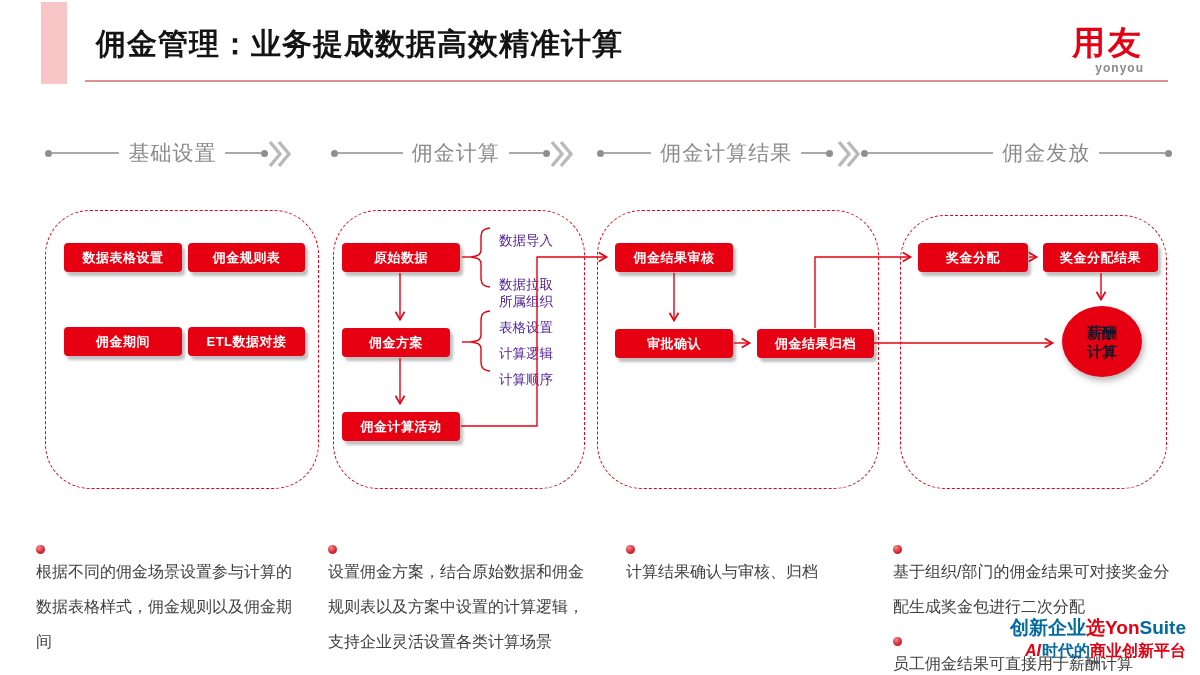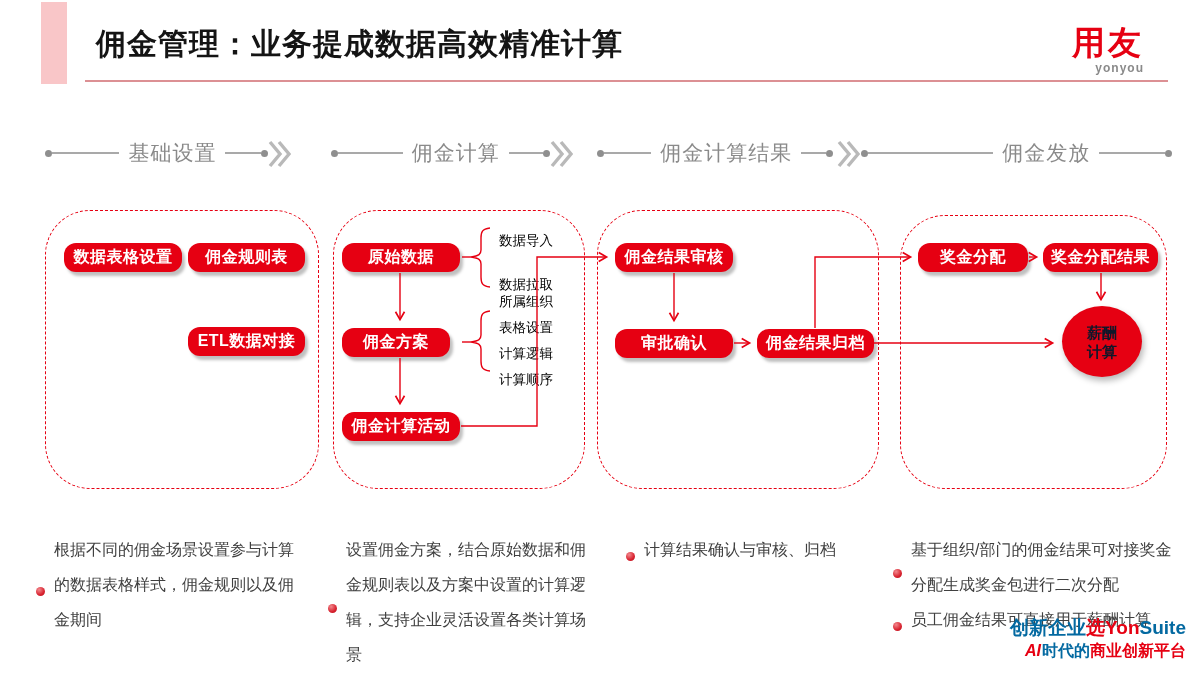--- a/index.html
+++ b/index.html
@@ -26,40 +26,40 @@
 
   
   .dbox{position:absolute;border:1.6px dashed #e60012;border-radius:45px;}
   #box1{left:45px;top:210px;width:272px;height:277px;}
   #box2{left:333px;top:210px;width:250px;height:277px;}
   #box3{left:597px;top:210px;width:280px;height:277px;}
   #box4{left:900px;top:215px;width:265px;height:272px;}
 
   
   .rbtn{position:absolute;height:29px;background:#e60012;color:#ffffff;font-weight:bold;
-        font-size:16px;display:flex;align-items:center;justify-content:center;
-        box-shadow:3px 4px 3px rgba(0,0,0,0.25);border-radius:12px;white-space:nowrap;letter-spacing:0.5px;}
-
-  
-  .ann{position:absolute;left:499px;width:80px;height:18px;font-size:13.5px;color:#000000;
+        font-size:13px;display:flex;align-items:center;justify-content:center;
+        box-shadow:3px 4px 3px rgba(0,0,0,0.25);border-radius:4px;white-space:nowrap;letter-spacing:0.5px;}
+
+  
+  .ann{position:absolute;left:499px;width:80px;height:18px;font-size:13.5px;color:#4c1d95;
        font-weight:500;white-space:nowrap;}
 
   
   .circle{position:absolute;left:1062px;top:306px;width:80px;height:71px;border-radius:50%;
           background:#e60012;display:flex;align-items:center;justify-content:center;
           box-shadow:2px 4px 6px rgba(0,0,0,0.28);}
   .circle span{display:block;width:34px;color:#0f172a;font-size:15px;font-weight:bold;
                line-height:19px;text-align:center;}
 
   
   .overlay{position:absolute;left:0;top:0;pointer-events:none;}
 
   
   .note-col{position:absolute;top:532px;display:flex;flex-direction:column;}
-  .note{display:flex;align-items:center;}
+  .note{display:flex;align-items:flex-start;flex-direction:column;}
   .bdot{width:9px;height:9px;border-radius:50%;flex-shrink:0;margin:13px 9px 0 0;
         background:radial-gradient(circle at 35% 30%, #f2888d 0%, #d8222f 60%, #b40f1b 100%);}
   .note p{margin:0;font-size:16px;line-height:35px;color:#404040;}
   #note1{left:36px;width:268px;}
   #note2{left:328px;width:270px;}
   #note3{left:626px;width:262px;}
   #note4{left:893px;width:292px;}
 
   
   .wm{position:absolute;right:14px;top:617px;text-align:right;line-height:21px;}
@@ -123,20 +123,21 @@
       <span class="pdot"></span>
   </div>
 
   <div class="dbox" id="box1"></div>
   <div class="dbox" id="box2"></div>
   <div class="dbox" id="box3"></div>
   <div class="dbox" id="box4"></div>
 
   <div class="rbtn" style="left:64px;top:243px;width:118px;">数据表格设置</div>
   <div class="rbtn" style="left:188px;top:243px;width:117px;">佣金规则表</div>
+  <div class="rbtn" style="left:64px;top:327px;width:118px;">佣金期间</div>
   <div class="rbtn" style="left:188px;top:327px;width:117px;">ETL数据对接</div>
 
   <div class="rbtn" style="left:342px;top:243px;width:118px;">原始数据</div>
   <div class="rbtn" style="left:342px;top:328px;width:108px;">佣金方案</div>
   <div class="rbtn" style="left:342px;top:412px;width:118px;">佣金计算活动</div>
 
   <div class="ann" style="top:232px;">数据导入</div>
   <div class="ann" style="top:276px;">数据拉取</div>
   <div class="ann" style="top:293px;">所属组织</div>
   <div class="ann" style="top:319px;">表格设置</div>

